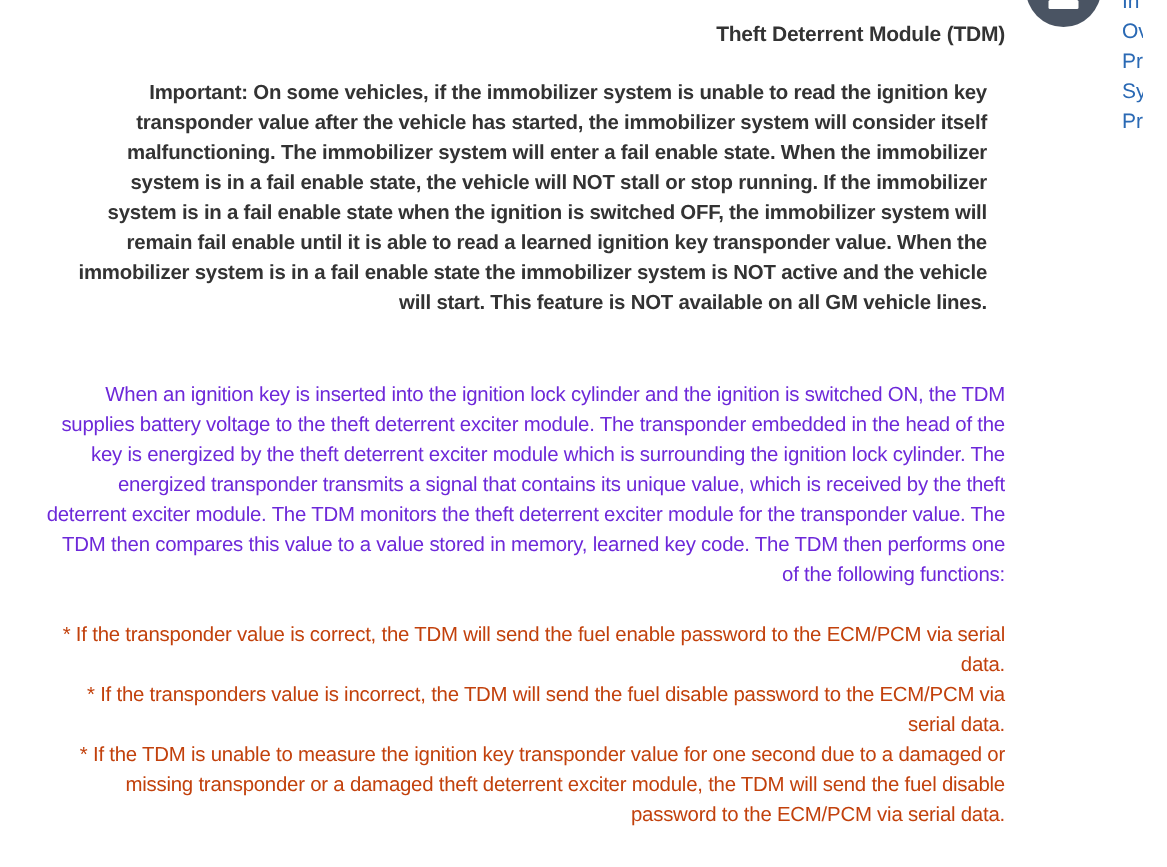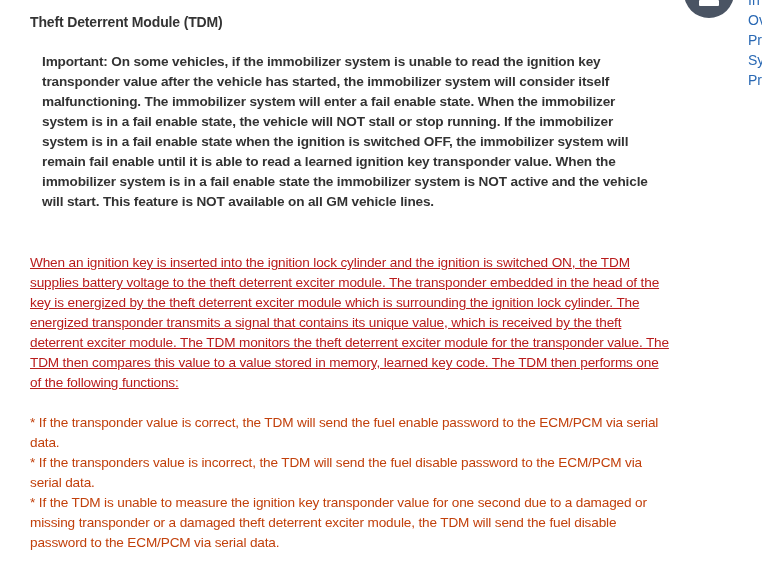--- a/index.html
+++ b/index.html
@@ -16,37 +16,37 @@
       color: #333333;
     }
     .content {
       position: absolute;
       left: 30px;
       top: 12px;
       width: 640px;
       font-size: 13.6px;
       line-height: 20px;
       letter-spacing: -0.15px;
+      text-align: right;
     }
     .title {
       font-weight: bold;
       font-size: 14px;
       margin: 0 0 20px 0;
       height: 20px;
       color: #333333;
     }
     .important {
       font-weight: bold;
       margin: 12px;
       color: #333333;
     }
     .para {
       margin: 41px 0 0 0;
-      color: #b91c1c;
-      text-decoration: underline;
+      color: #6d28d9;
     }
     .list {
       margin: 20px 0 0 0;
       padding: 0;
       list-style: none;
       color: #c2410c;
     }
     .list li {
       margin: 0;
       padding: 0;

